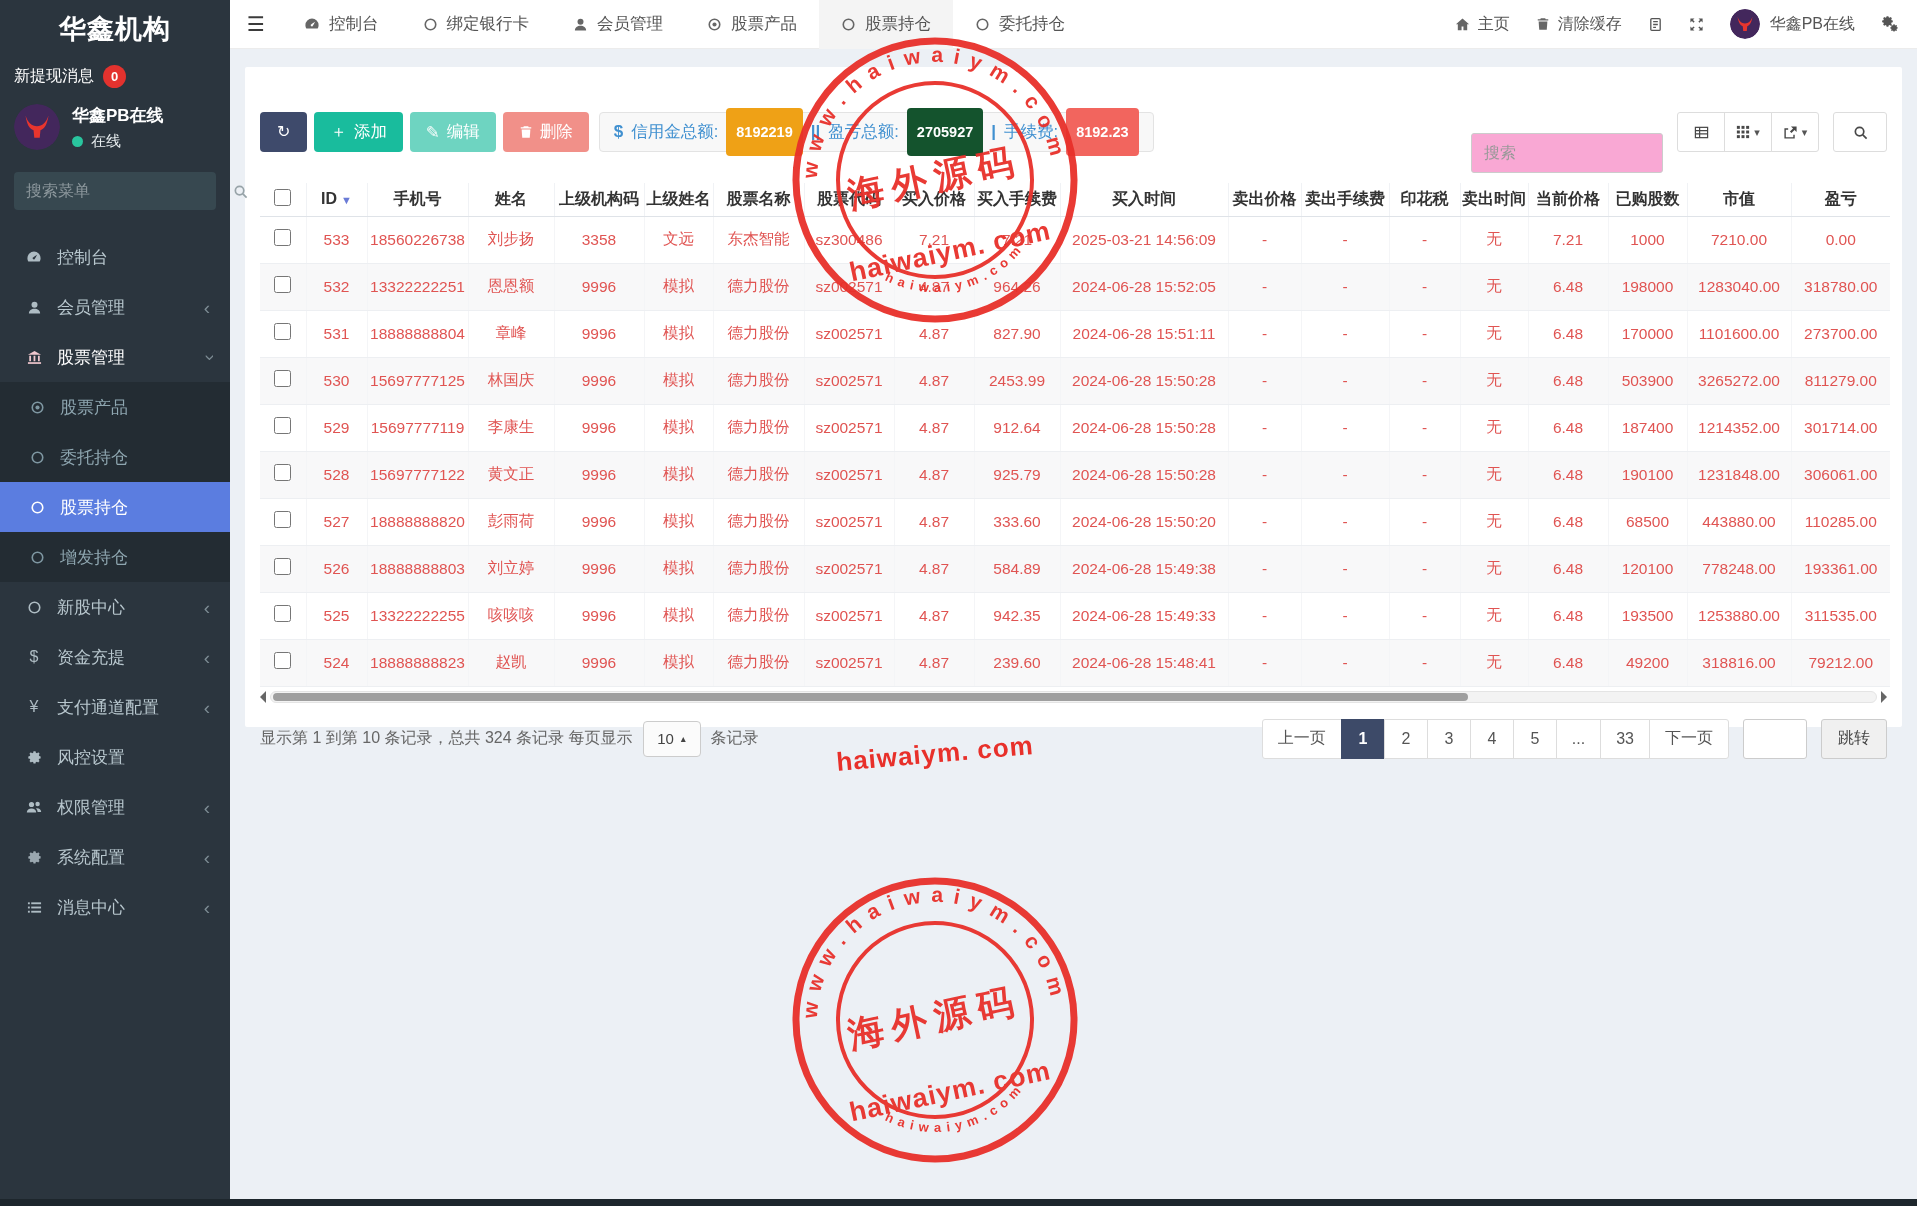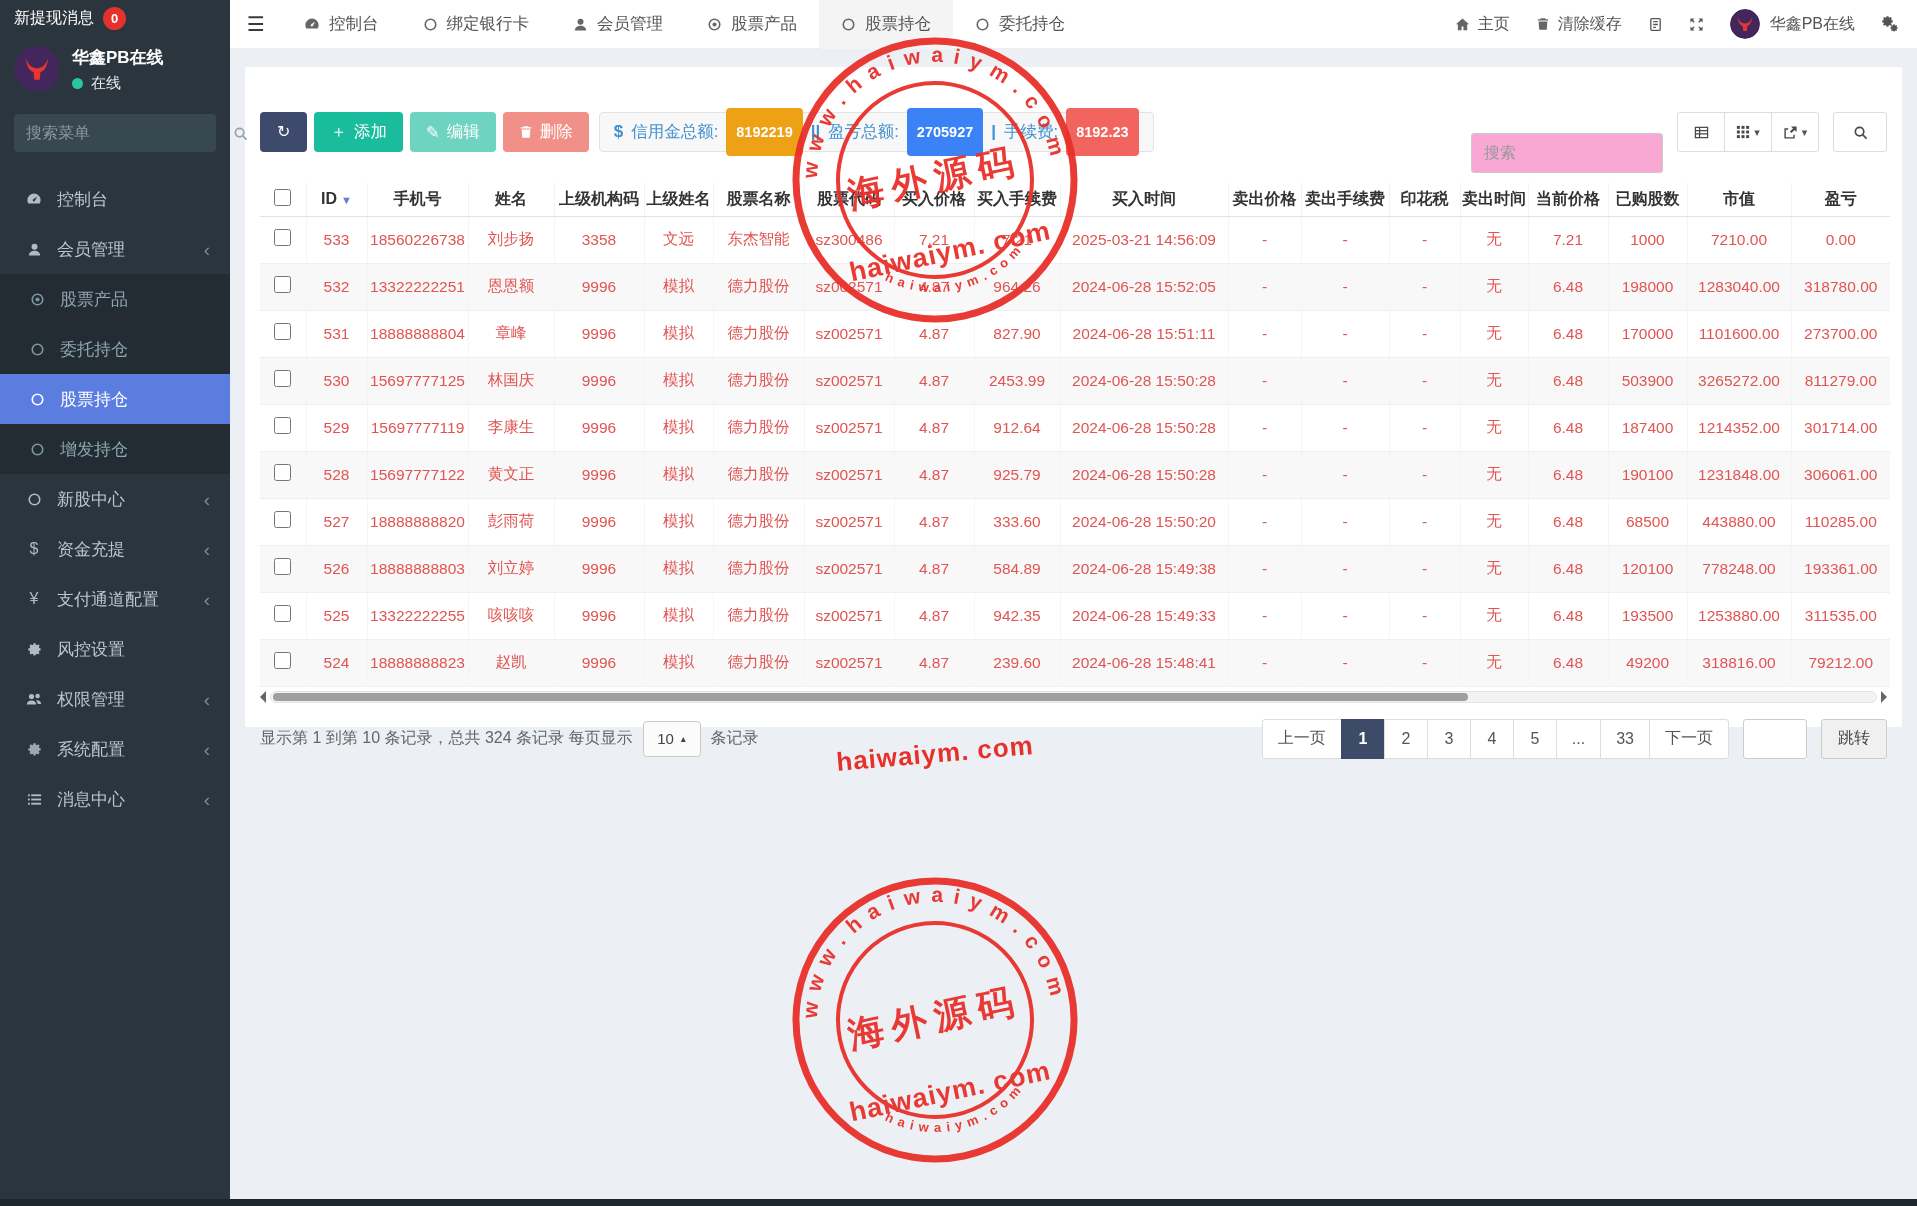--- a/index.html
+++ b/index.html
@@ -102,20 +102,21 @@
   #stampC{left:785px;top:870px;}
   .float-wm{position:absolute;left:935px;top:754px;transform:translate(-50%,-50%) rotate(-5deg);color:#e8302a;font-size:26px;font-weight:700;letter-spacing:1px;z-index:9;pointer-events:none;}
   .bottom-strip{position:absolute;left:0;bottom:0;width:1917px;height:7px;background:#1d262c;z-index:4;}
   .ic{display:inline-flex;}
   .ic svg{display:block;}
 </style>
 </head>
 <body>
 
 <aside class="sidebar">
+  <div class="brand">华鑫机构</div>
   <div class="notice">
     <span>新提现消息</span>
     <span class="notice-badge">0</span>
   </div>
   <div class="userpanel">
     <span class="avatar" style="width:46px;height:46px"><svg viewBox="0 0 32 32" width="46" height="46">
           <circle cx="16" cy="16" r="16" fill="#43275c"></circle>
           <path d="M8 8c1.6 5 4.4 7.4 8 7.4S22.4 13 24 8c-1 6.2-2.6 9.2-5.6 10.3l-.5 5.2h-3.8l-.5-5.2C10.6 17.2 9 14.2 8 8z" fill="#e8352e"></path>
         </svg></span>
     <div class="userinfo">
@@ -151,20 +152,31 @@
         <span class="ic">
           <svg viewBox="0 0 16 16" width="15" height="15" fill="currentColor">
             <circle cx="8" cy="5" r="3.2"></circle>
             <path d="M2 14.3c0-3 2.7-4.9 6-4.9s6 1.9 6 4.9z"></path>
           </svg>
         </span>
         <span>会员管理</span>
         <span class="chev">‹</span>
       </li>
 
+      <li class="m-item open">
+        <span class="ic">
+          <svg viewBox="0 0 16 16" width="15" height="15" fill="currentColor">
+            <path d="M8 1l7 4H1z"></path>
+            <path d="M2.4 6h1.9v6H2.4zM7 6h1.9v6H7zM11.7 6h1.9v6h-1.9z"></path>
+            <path d="M1 13h14v1.8H1z"></path>
+          </svg>
+        </span>
+        <span>股票管理</span>
+        <span class="chev down">‹</span>
+      </li>
 
       <li class="m-item sub">
         <span class="ic">
           <svg viewBox="0 0 16 16" width="15" height="15">
             <circle cx="8" cy="8" r="5.6" fill="none" stroke="currentColor" stroke-width="1.7"></circle>
             <circle cx="8" cy="8" r="2.2" fill="currentColor"></circle>
           </svg>
         </span>
         <span>股票产品</span>
 
@@ -411,21 +423,21 @@
 
         <span class="stat">
           <span class="pfx">$</span>
           <span class="lbl">信用金总额:</span>
           <span class="badge" style="background: rgb(239, 161, 22);">8192219</span>
         </span>
 
         <span class="stat">
           <span class="pfx">||</span>
           <span class="lbl">盈亏总额:</span>
-          <span class="badge" style="background: #3b82f6;">2705927</span>
+          <span class="badge" style="background: #14532d;">2705927</span>
         </span>
 
         <span class="stat">
           <span class="pfx">|</span>
           <span class="lbl">手续费:</span>
           <span class="badge" style="background: rgb(242, 101, 94);">8192.23</span>
         </span>
       </div>
     <div class="tool-right">
       <input class="search-box" type="text" placeholder="搜索" style="">

